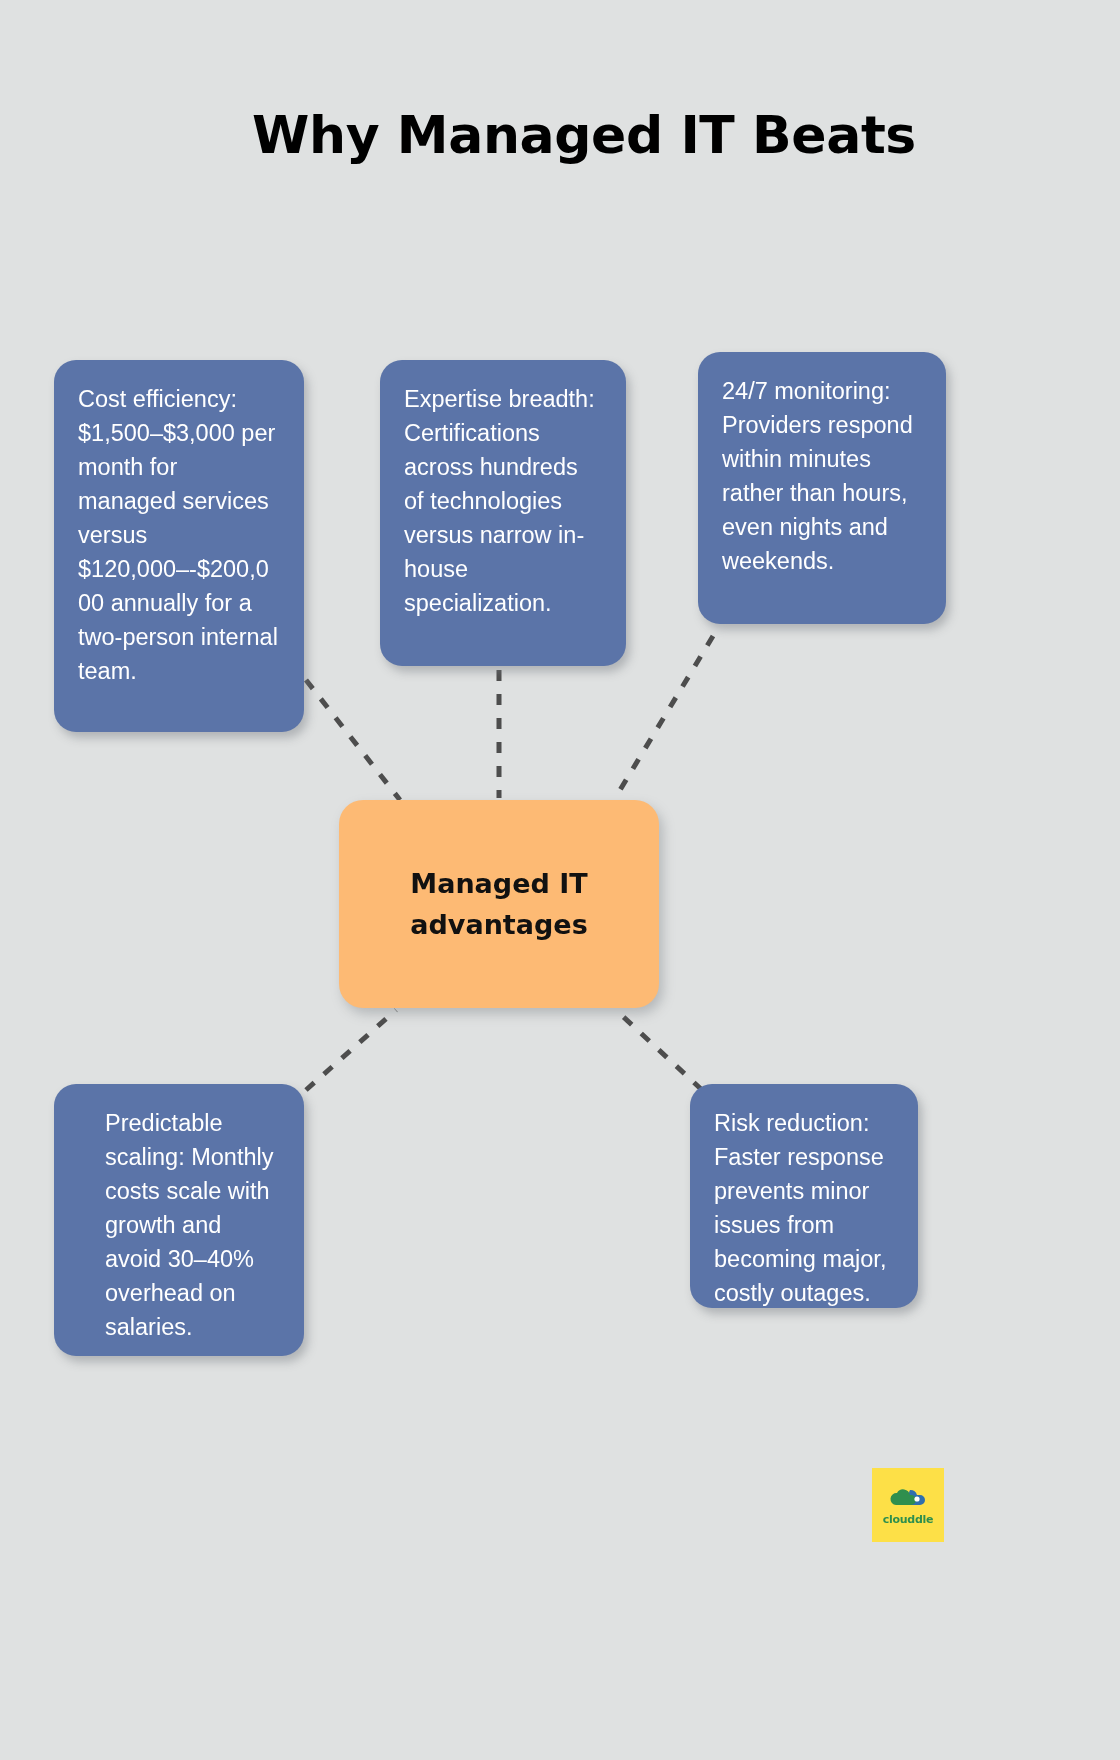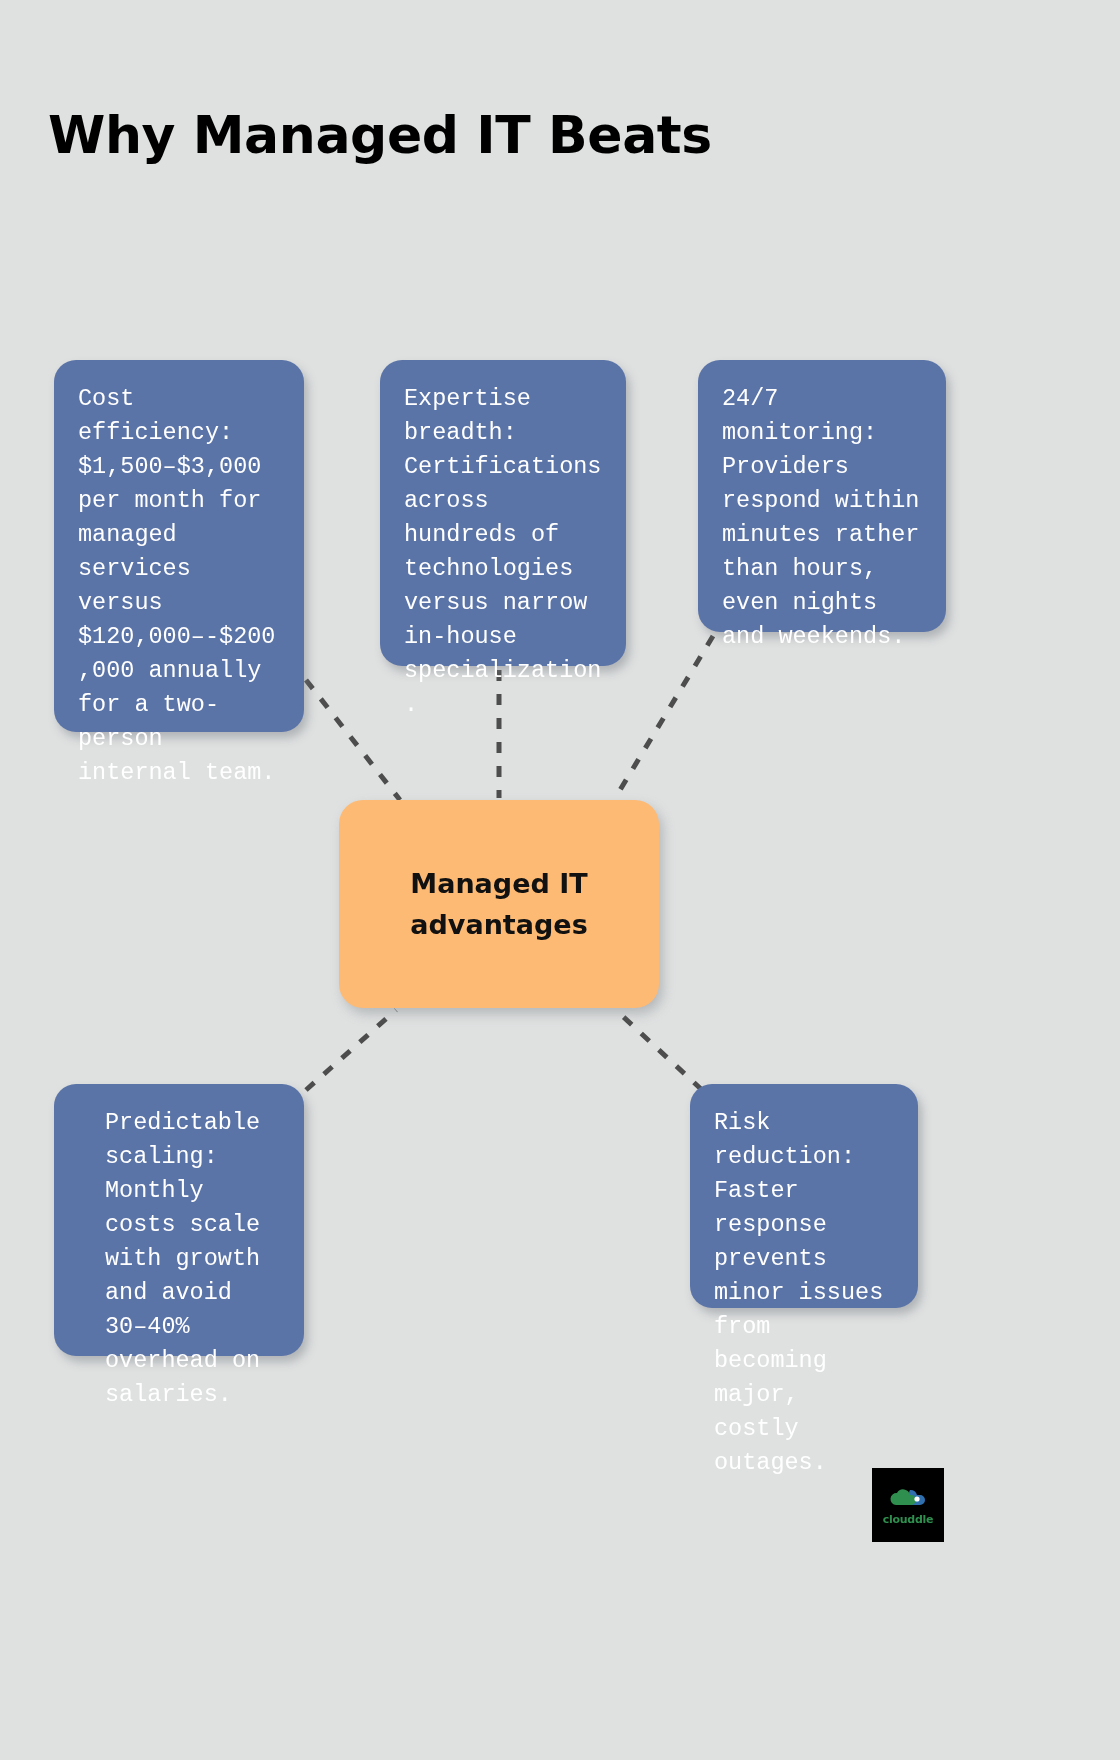--- a/index.html
+++ b/index.html
@@ -8,21 +8,21 @@
     background:#dfe1e1;
     font-family:"Liberation Sans", sans-serif;
     position:relative;
     overflow:hidden;
   }
 
   
   #title-block{
     position:absolute;
     top:96px; left:0; width:1120px;
-    text-align:left;
+    text-align:center;
     padding-left:48px;
   }
   #title-block .line{
     font-family:"DejaVu Sans", sans-serif;
     font-weight:bold;
     font-size:52px;
     line-height:78px;
     color:#000000;
     letter-spacing:-0.4px;
   }
@@ -42,26 +42,25 @@
     color:#ffffff;
     box-shadow:4px 6px 10px rgba(120,125,130,0.45);
   }
   .card .card-text{
     font-size:23.5px;
     line-height:34px;
     color:#ffffff;
     padding:22px 24px 22px 24px;
     display:block;
     word-wrap:break-word;
-    font-family:Liberation Mono, monospace;
   }
 
   #card-cost       { left:54px;  top:360px;  width:250px; height:372px; }
   #card-expertise  { left:380px; top:360px;  width:246px; height:306px; }
-  #card-monitoring { left:698px; top:360px;  width:248px; height:272px; }
+  #card-monitoring { left:698px; top:352px;  width:248px; height:272px; }
   #card-scaling    { left:54px;  top:1084px; width:250px; height:272px;padding-left:27px; }
   #card-risk       { left:690px; top:1084px; width:228px; height:224px; }
 
   
   #center-node{
     position:absolute;
     left:339px; top:800px;
     width:320px; height:208px;
     background:#fdba74;
     border-radius:24px;
@@ -78,21 +77,21 @@
     color:#111111;
     text-align:center;
     width:230px;
   }
 
   
   #logo-box{
     position:absolute;
     left:872px; top:1468px;
     width:72px; height:74px;
-    background:#000000;
+    background:#fde047;
     display:flex;
     flex-direction:column;
     align-items:center;
     justify-content:center;
     gap:4px;
   }
   #logo-box .logo-mark{
     width:44px; height:26px;
     position:relative;
   }

